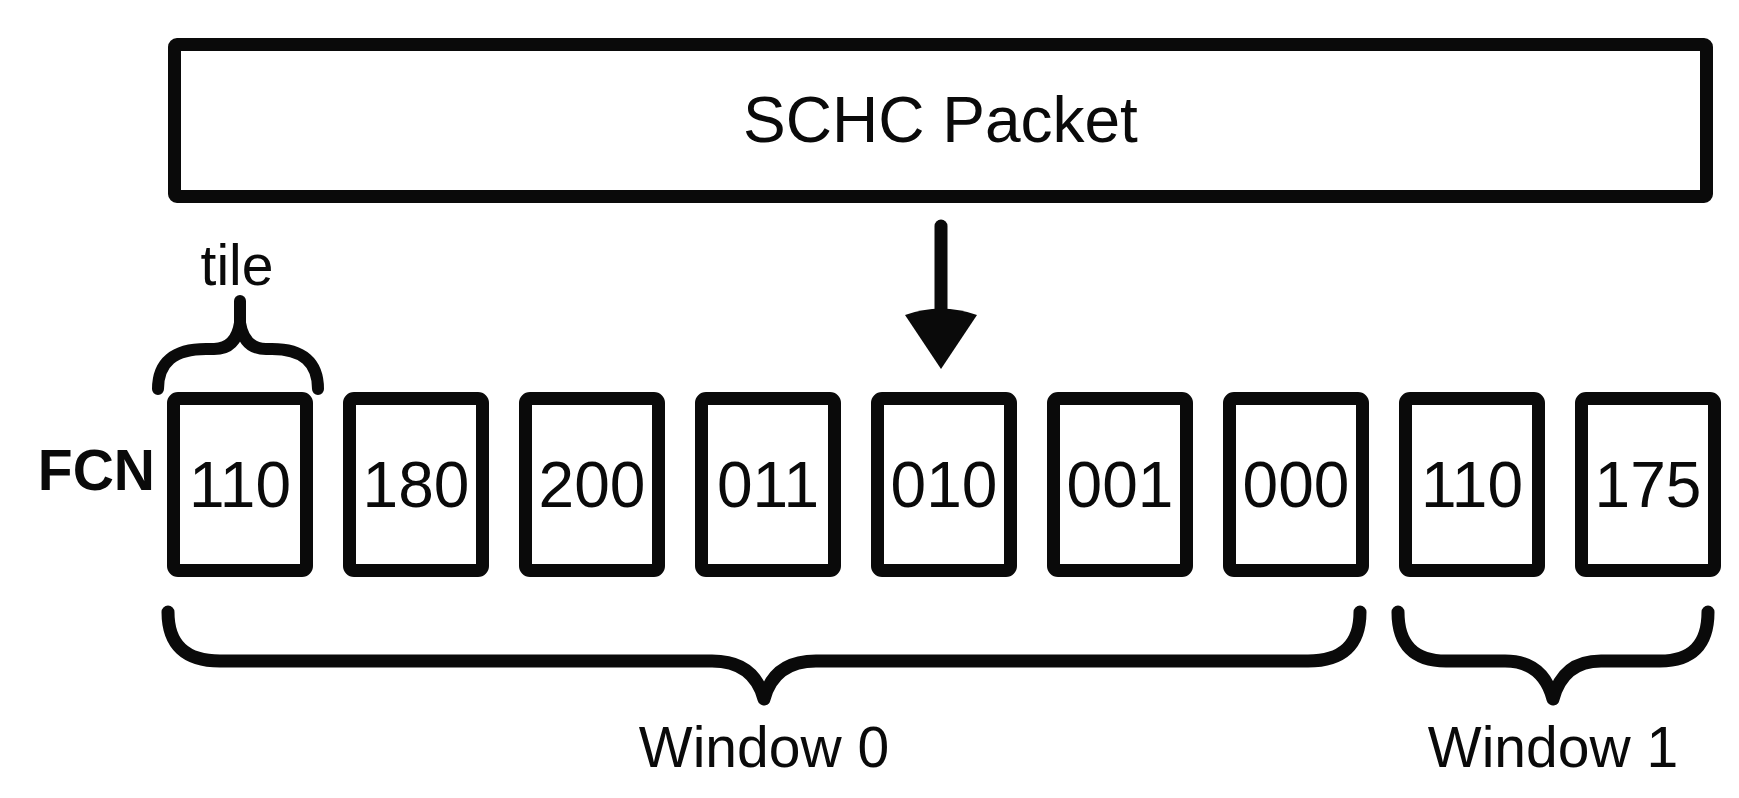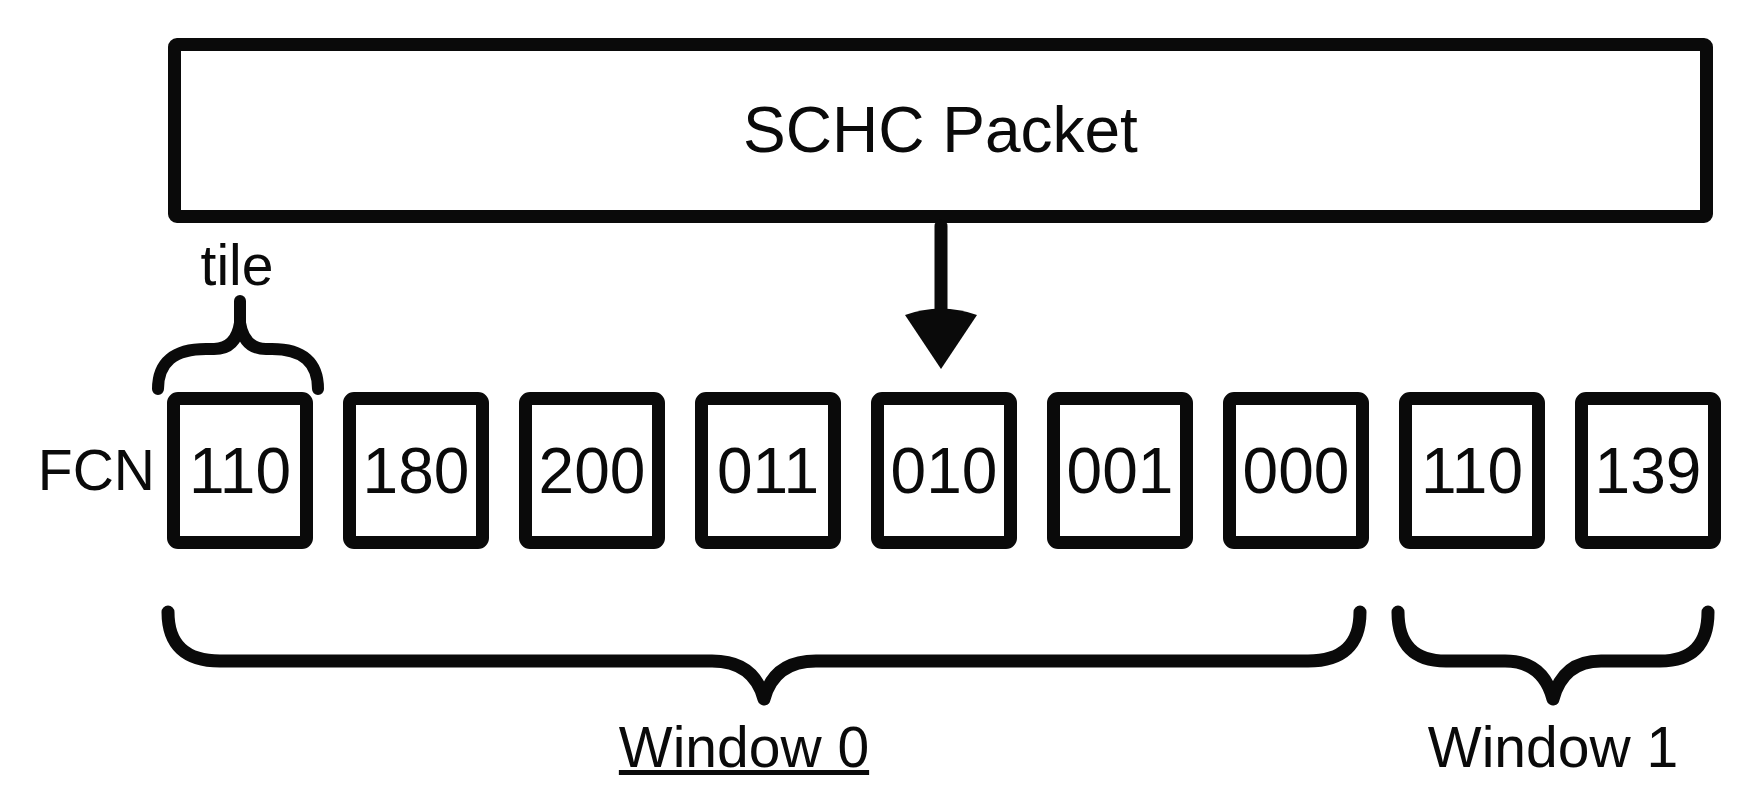--- a/index.html
+++ b/index.html
@@ -18,21 +18,21 @@
     height: 798px;
     background: var(--bg);
     overflow: hidden;
   }
   
   .schc-box {
     position: absolute;
     left: 168px;
     top: 38px;
     width: 1545px;
-    height: 185px;
+    height: 165px;
     border: 13px solid var(--ink);
     border-radius: 9px;
     background: var(--bg);
     display: flex;
     align-items: center;
     justify-content: center;
   }
   .schc-box .schc-label {
     font-size: 64px;
     line-height: 1.1;
@@ -66,34 +66,34 @@
   
   .label {
     position: absolute;
     font-size: 57px;
     line-height: 1.1;
     color: var(--ink);
     white-space: nowrap;
   }
   .label.fragmentation { left: 990px; top: 237px; }
   .label.tile  { left: 87px;  top: 234px; width: 300px; text-align: center; }
-  .label.fcn   { left: 25px;  top: 439px; width: 130px; text-align: right; }
-  .label.win0  { left: 444px;  top: 716px; width: 600px;  text-align: center; text-decoration: underline; }
+  .label.fcn   { left: 25px;  top: 439px; width: 130px; text-align: right; font-weight: bold; }
+  .label.win0  { left: 464px;  top: 716px; width: 600px;  text-align: center; }
   .label.win1  { left: 1253px; top: 716px; width: 600px;  text-align: center; }
   
   .frag-row {
     position: absolute;
     left: 167px;
     top: 392px;
     display: flex;
     gap: 30px;
   }
   .fragment {
     width: 146px;
-    height: 157px;
+    height: 185px;
     border: 13px solid var(--ink);
     border-radius: 11px;
     background: var(--bg);
     display: flex;
     align-items: center;
     justify-content: center;
     flex: none;
   }
   .fragment span {
     font-size: 64px;
@@ -147,21 +147,21 @@
     <div class="fragment">
       <span>001</span>
     </div>
     <div class="fragment">
       <span>000</span>
     </div>
     <div class="fragment">
       <span>110</span>
     </div>
     <div class="fragment">
-      <span>139</span>
+      <span>175</span>
     </div>
   </div>
 
   <div class="label win0">Window 0</div>
 
   <div class="label win1">Window 1</div>
 
 </div>
 
 </body></html>

